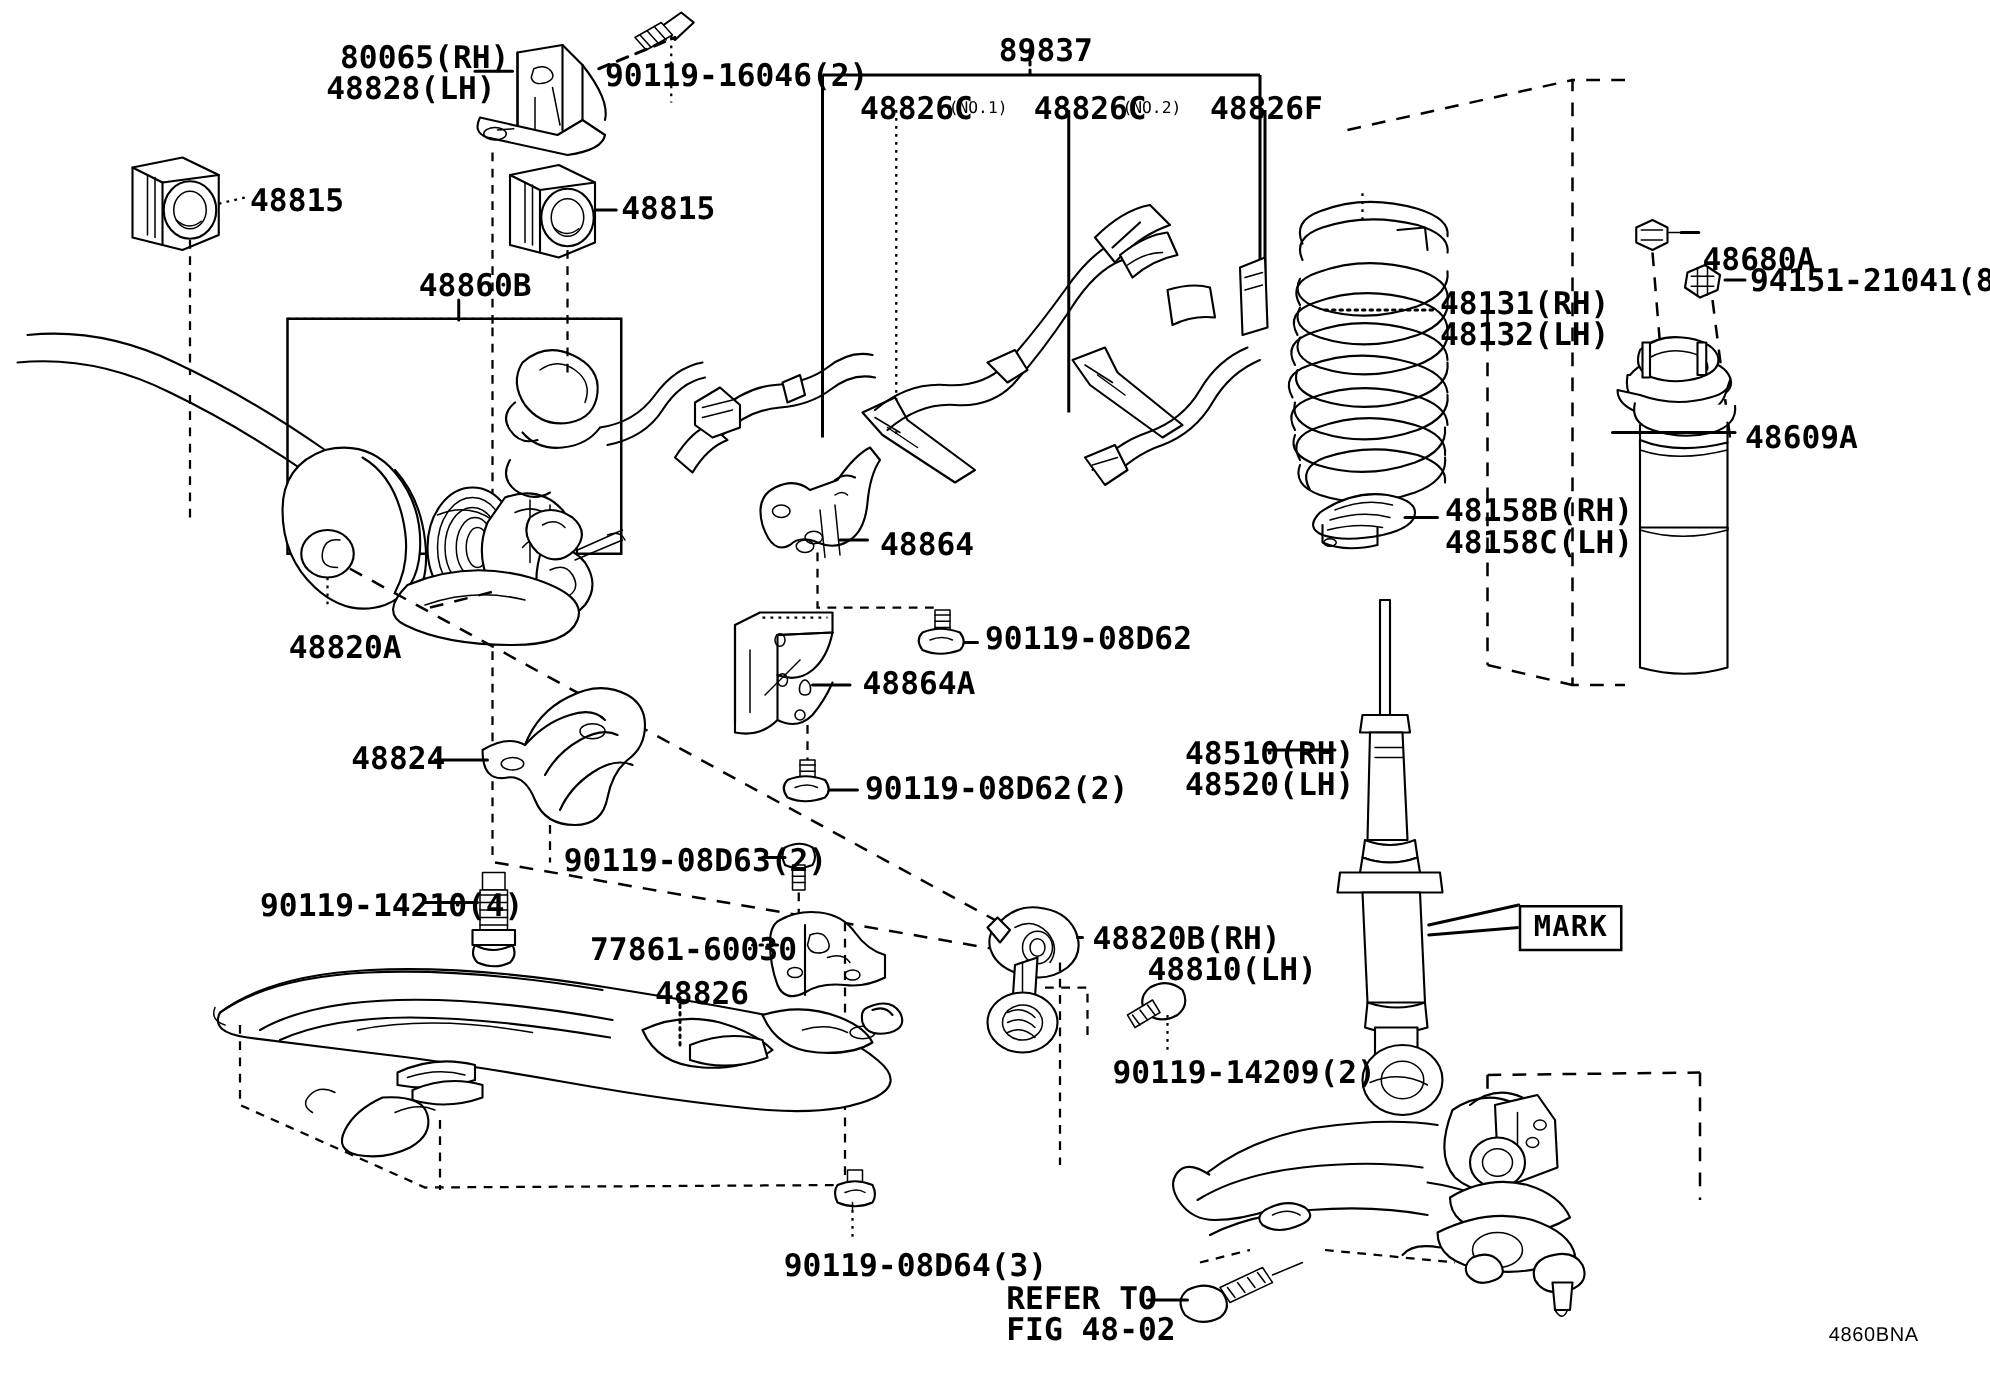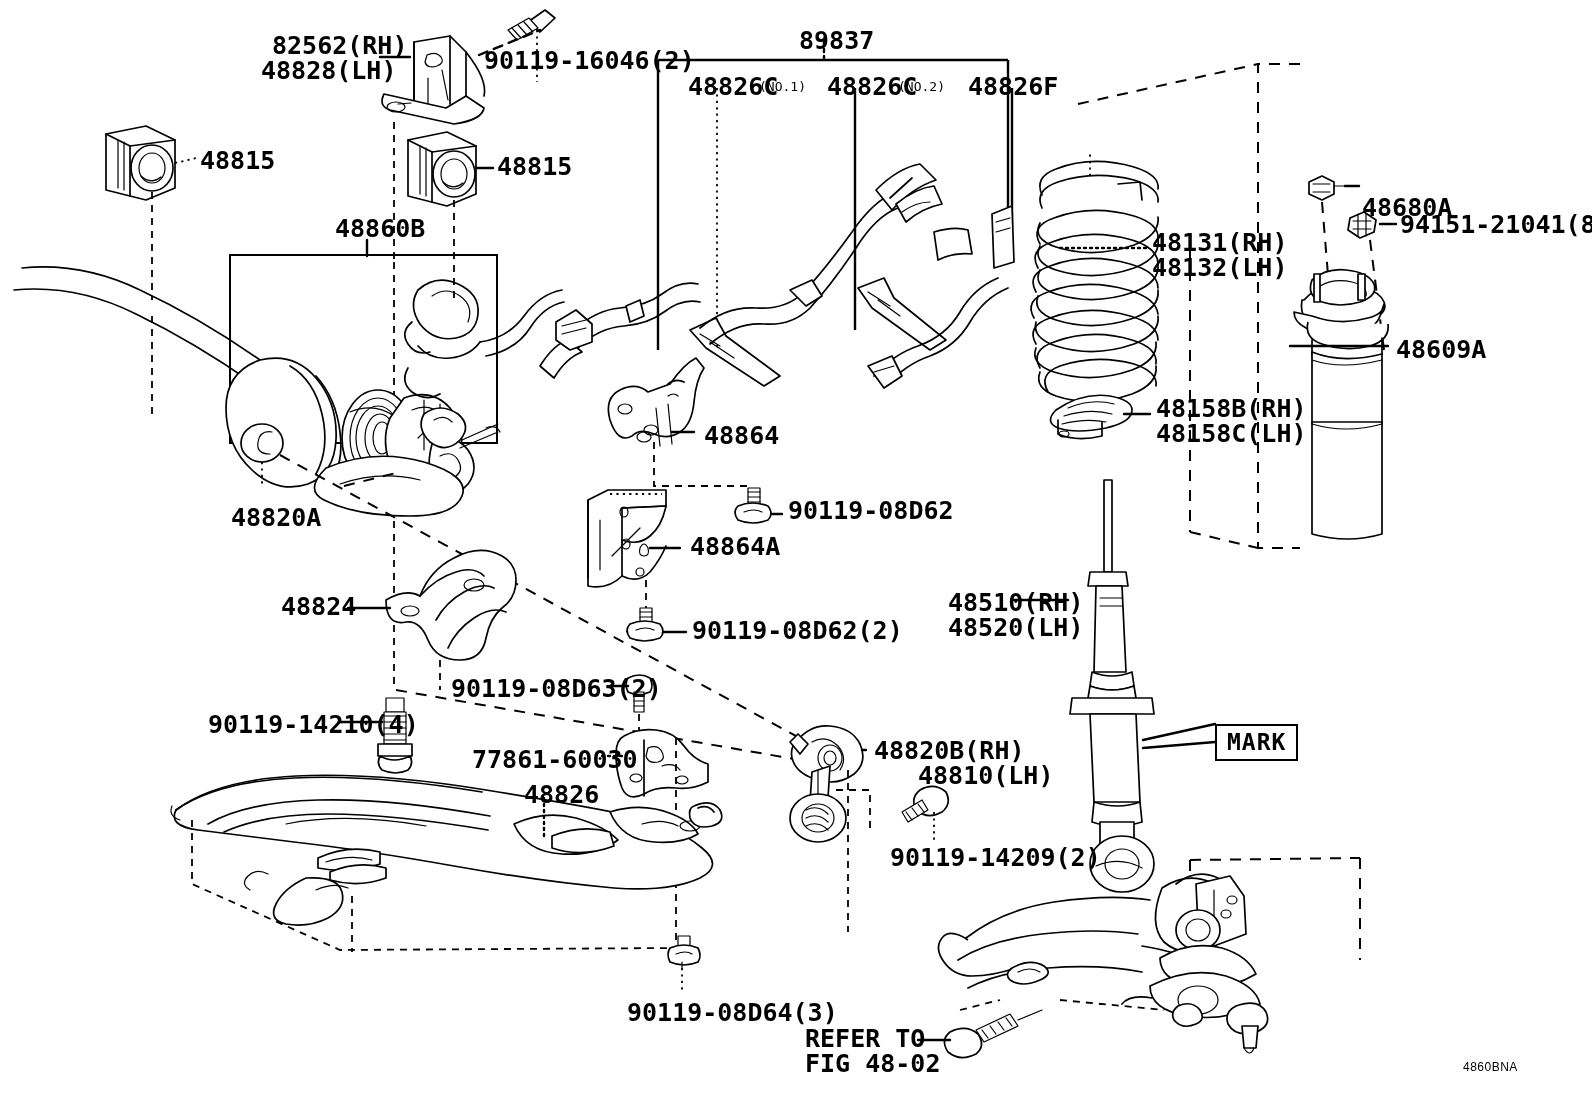--- a/index.html
+++ b/index.html
@@ -7,21 +7,21 @@
        font-family:"DejaVu Sans Mono","Liberation Mono",monospace;color:#000;}
   #stage{position:relative;width:1592px;height:1099px;background:#fff;}
   #art{position:absolute;left:0;top:0;width:1592px;height:1099px;}
   .lbl{position:absolute;white-space:pre;font-family:"DejaVu Sans Mono","Liberation Mono",monospace;
        font-weight:700;color:#000;letter-spacing:0px;line-height:1.02;}
   .l26{font-size:25px;}
   .sub{font-size:13px;font-weight:400;}
   .markbox{position:absolute;border:2.5px solid #000;background:#fff;
            font-size:23px;font-weight:700;padding:3px 10px 4px 10px;letter-spacing:1px;margin-top:32px;}
   .figid{position:absolute;font-family:"Liberation Sans","DejaVu Sans",sans-serif;
-         font-size:12px;font-weight:400;letter-spacing:0.5px;color:#000;}
+         font-size:16px;font-weight:400;letter-spacing:0.5px;color:#000;}
 </style>
 </head>
 <body>
 
 <div id="stage">
 
   <svg id="art" viewBox="0 0 1592 1099" xmlns="http://www.w3.org/2000/svg">
     <defs>
       <style>
         .ln{fill:none;stroke:#000;stroke-width:1.7;stroke-linecap:round;stroke-linejoin:round;}
@@ -456,21 +456,21 @@
       <path class="fill" d="M950 1032 q16 -8 28 2 q8 12 -2 20 q-16 8 -28 -2 q-8 -12 2 -20 Z"></path>
       <path class="fillT" d="M976 1030 L1010 1014 L1018 1026 L984 1042 Z"></path>
       <path class="lnT" d="M982 1030 L988 1038 M990 1026 L996 1034 M998 1022 L1004 1030 M1006 1018 L1012 1026"></path>
       <path class="lnT" d="M1018 1020 L1042 1010"></path>
     </g>
     <path class="lead" d="M918 1040 L950 1040"></path>
 
     <path class="dot" d="M717 345 L717 350"></path>
   </svg>
 
-  <div class="lbl l26" style="left:272px;top:33px;">82562(RH)</div>
+  <div class="lbl l26" style="left:272px;top:33px;">80065(RH)</div>
   <div class="lbl l26" style="left:261px;top:58px;">48828(LH)</div>
   <div class="lbl l26" style="left:484px;top:48px;">90119-16046(2)</div>
   <div class="lbl l26" style="left:799px;top:28px;">89837</div>
   <div class="lbl l26" style="left:688px;top:74px;">48826C</div>
   <div class="lbl sub" style="left:759px;top:80px;">(NO.1)</div>
   <div class="lbl l26" style="left:827px;top:74px;">48826C</div>
   <div class="lbl sub" style="left:898px;top:80px;">(NO.2)</div>
   <div class="lbl l26" style="left:968px;top:74px;">48826F</div>
   <div class="lbl l26" style="left:200px;top:148px;">48815</div>
   <div class="lbl l26" style="left:497px;top:154px;">48815</div>

